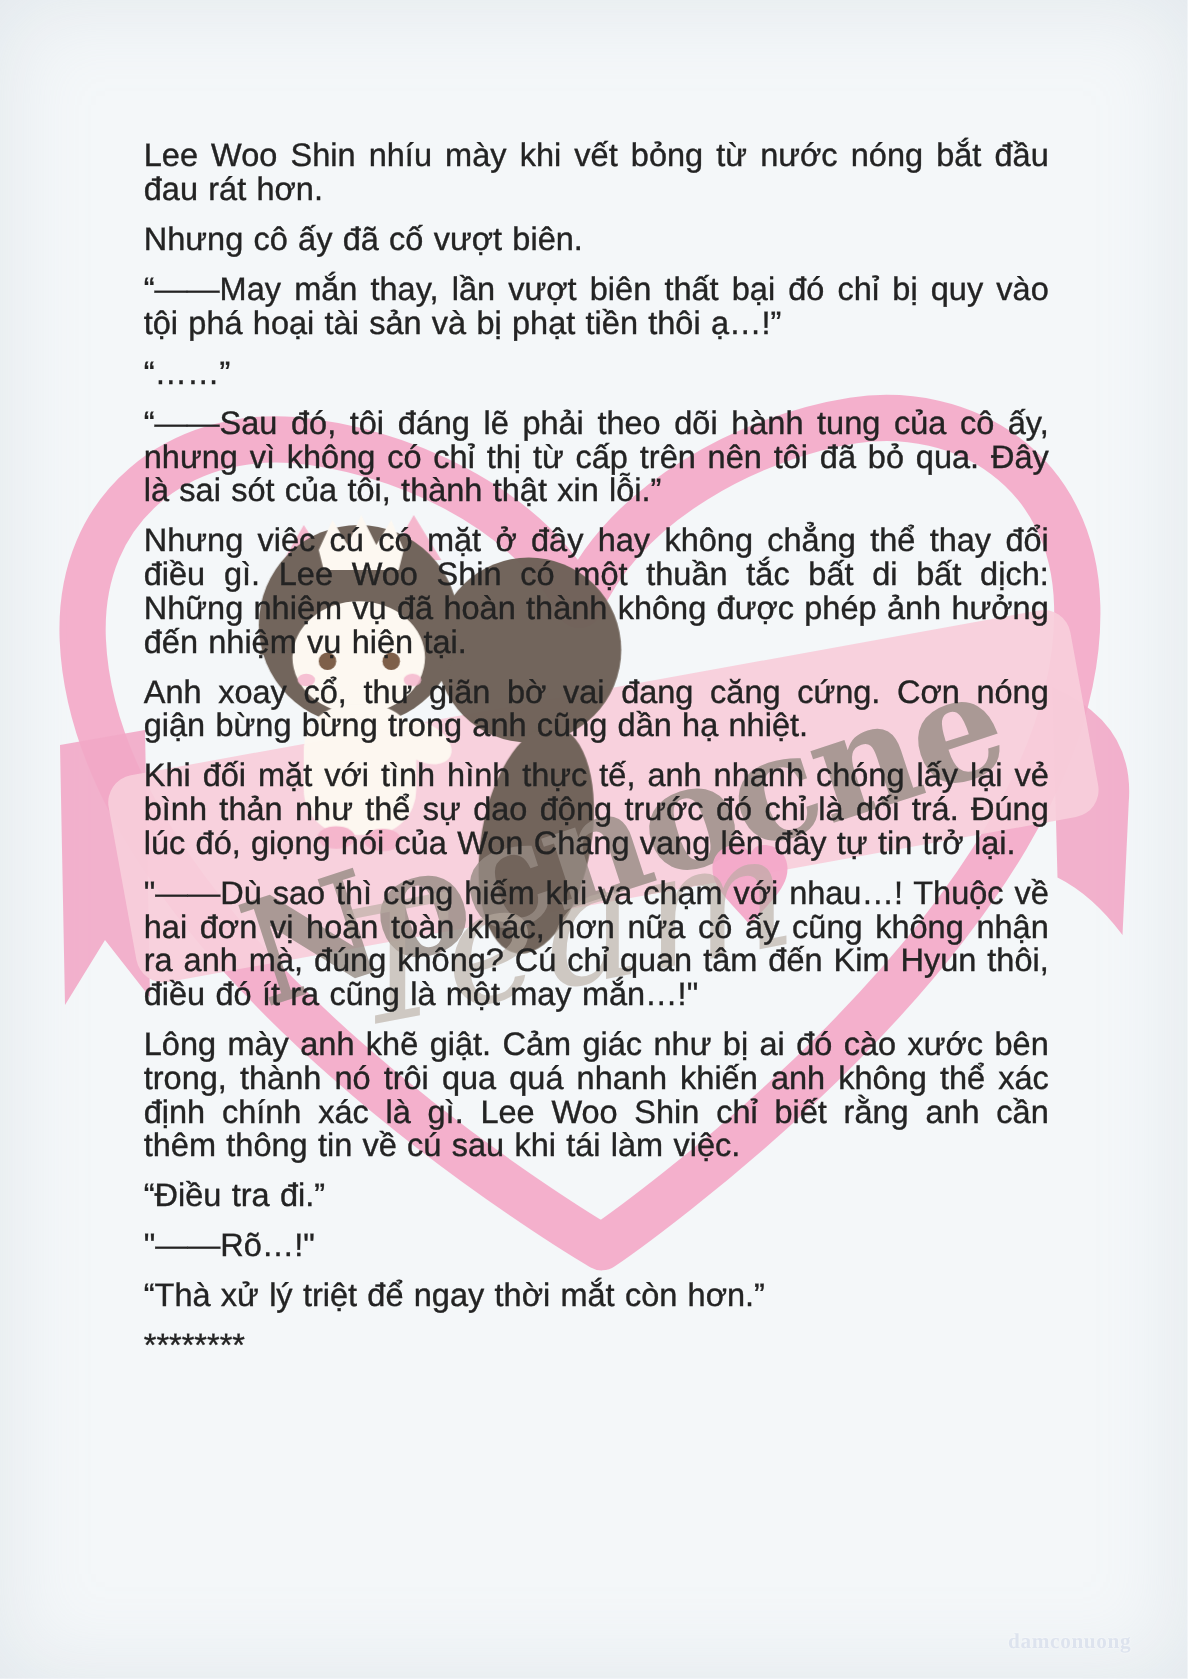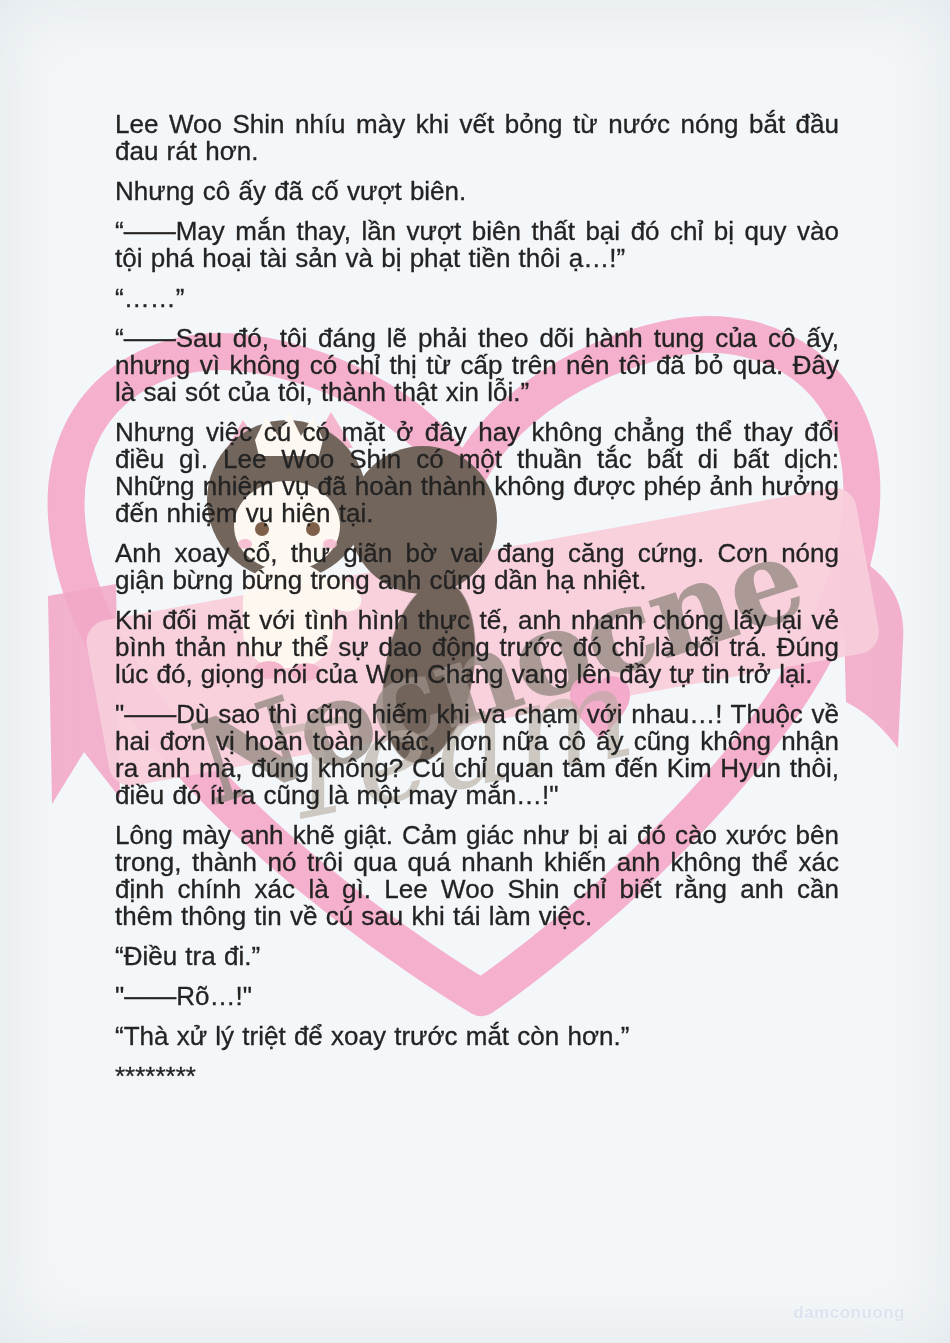--- a/index.html
+++ b/index.html
@@ -25,20 +25,21 @@
     margin:0 0 13px 0;
     text-align:justify;
     text-justify:inter-word;
     word-spacing:1px;
   }
   .site-mark{
     position:absolute;right:45px;bottom:20px;
     font-size:17px;font-weight:bold;letter-spacing:.5px;
     color:#dde3ee;
     text-shadow:0 0 2px rgba(255,255,255,.8);
+    font-family:Liberation Serif, serif;
   }
   .logo-text{
     font-family:"DejaVu Serif","Liberation Serif",serif;
     font-weight:bold;
   }
   .script-text{
     font-family:"DejaVu Serif","Liberation Serif",serif;
     font-style:italic;
   }
 </style>
@@ -91,18 +92,18 @@
     <p>“——May mắn thay, lần vượt biên thất bại đó chỉ bị quy vào tội phá hoại tài sản và bị phạt tiền thôi ạ…!”</p>
     <p>“……”</p>
     <p>“——Sau đó, tôi đáng lẽ phải theo dõi hành tung của cô ấy, nhưng vì không có chỉ thị từ cấp trên nên tôi đã bỏ qua. Đây là sai sót của tôi, thành thật xin lỗi.”</p>
     <p>Nhưng việc cú có mặt ở đây hay không chẳng thể thay đổi điều gì. Lee Woo Shin có một thuần tắc bất di bất dịch: Những nhiệm vụ đã hoàn thành không được phép ảnh hưởng đến nhiệm vụ hiện tại.</p>
     <p>Anh xoay cổ, thư giãn bờ vai đang căng cứng. Cơn nóng giận bừng bừng trong anh cũng dần hạ nhiệt.</p>
     <p>Khi đối mặt với tình hình thực tế, anh nhanh chóng lấy lại vẻ bình thản như thể sự dao động trước đó chỉ là dối trá. Đúng lúc đó, giọng nói của Won Chang vang lên đầy tự tin trở lại.</p>
     <p>"——Dù sao thì cũng hiếm khi va chạm với nhau…! Thuộc về hai đơn vị hoàn toàn khác, hơn nữa cô ấy cũng không nhận ra anh mà, đúng không? Cú chỉ quan tâm đến Kim Hyun thôi, điều đó ít ra cũng là một may mắn…!"</p>
     <p>Lông mày anh khẽ giật. Cảm giác như bị ai đó cào xước bên trong, thành nó trôi qua quá nhanh khiến anh không thể xác định chính xác là gì. Lee Woo Shin chỉ biết rằng anh cần thêm thông tin về cú sau khi tái làm việc.</p>
     <p>“Điều tra đi.”</p>
     <p>"——Rõ…!"</p>
-    <p>“Thà xử lý triệt để xoay trước mắt còn hơn.”</p>
+    <p>“Thà xử lý triệt để ngay thời mắt còn hơn.”</p>
     <p>********</p>
   </main>
 
   <div class="site-mark" style="color: rgb(221, 227, 238);">damconuong</div>
 </div>
 
 </body></html>

